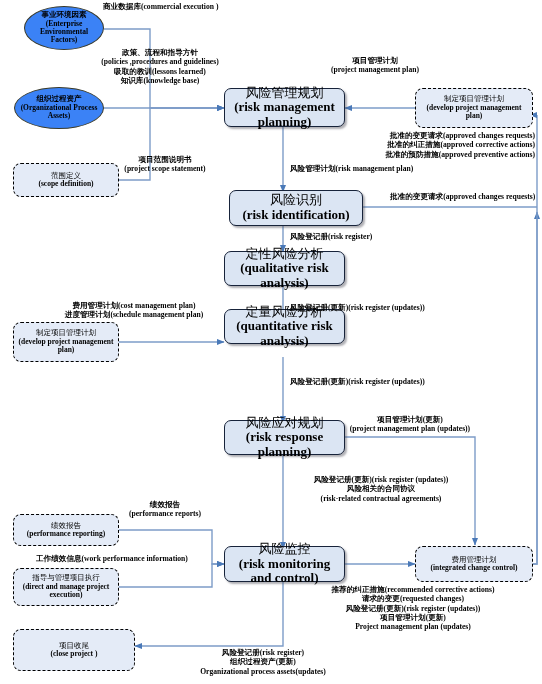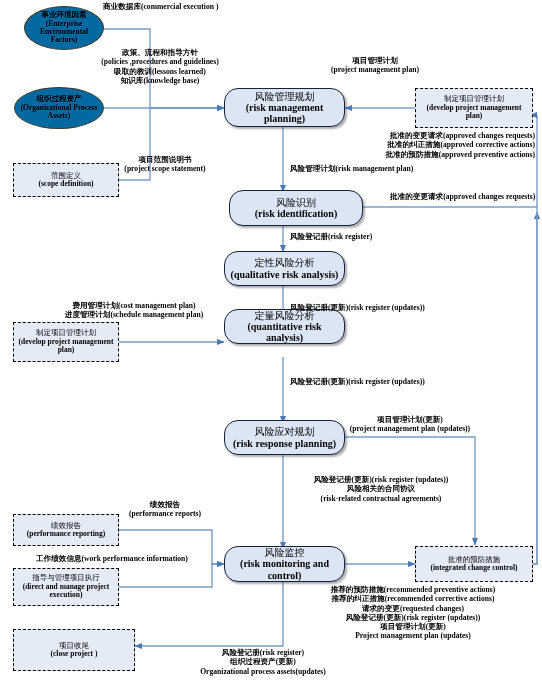--- a/index.html
+++ b/index.html
@@ -30,37 +30,38 @@
   .node {
     position: absolute;
     box-sizing: border-box;
     display: flex;
     flex-direction: column;
     align-items: center;
     justify-content: center;
     text-align: center;
     line-height: 1.12;
     color: #000;
+    border-radius: 8px;
   }
 
   .ellipse {
     border-radius: 50%;
-    background: #0369a1;
+    background: #3b82f6;
     border: 1.2px solid #3b3b2a;
     font-size: 7.5px;
     font-weight: bold;
     padding: 0 2px;
   }
 
   .rounded {
     background: #dbe5f3;
     border: 1.4px solid #17233a;
-    border-radius: 14px;
+    border-radius: 7px;
     box-shadow: 2px 2px 2px rgba(80,80,90,0.45);
-    font-size: 10px;
+    font-size: 13px;
     padding: 8px 3px;
   }
 
   .dashed {
     background: #e4ebf7;
     border: 1.6px dashed #000000;
     font-size: 7.5px;
     padding: 0 3px;
   }
 
@@ -172,21 +173,21 @@
     <span class="cn">指导与管理项目执行</span>
     <span class="en">(direct and manage project execution)</span>
   </div>
 
   <div class="node dashed" style="left:13px; top:629px; width:122px; height:42px;">
     <span class="cn">项目收尾</span>
     <span class="en">(close project )</span>
   </div>
 
   <div class="node dashed" style="left:415px; top:546px; width:118px; height:36px;">
-    <span class="cn">批准的预防措施</span>
+    <span class="cn">费用管理计划</span>
     <span class="en">(integrated change control)</span>
   </div>
 
   <div class="node rounded" style="left:224px; top:88px; width:121px; height:39px;">
     <span class="cn">风险管理规划</span>
     <span class="en">(risk management planning)</span>
   </div>
 
   <div class="node rounded" style="left:229px; top:190px; width:134px; height:36px;">
     <span class="cn">风险识别</span>
@@ -279,21 +280,20 @@
   <div class="elabel ctr" style="left:105px; top:500px; width:120px;">
     <span>绩效报告</span>
     <span>(performance reports)</span>
   </div>
 
   <div class="elabel lft" style="left:36px; top:554px;">
     <span>工作绩效信息(work performance information)</span>
   </div>
 
   <div class="elabel ctr" style="left:288px; top:585px; width:250px;">
-    <span>推荐的预防措施(recommended preventive actions)</span>
     <span>推荐的纠正措施(recommended corrective actions)</span>
     <span>请求的变更(requested changes)</span>
     <span>风险登记册(更新)(risk register (updates))</span>
     <span>项目管理计划(更新)</span>
     <span>Project management plan (updates)</span>
   </div>
 
   <div class="elabel ctr" style="left:128px; top:648px; width:270px;">
     <span>风险登记册(risk register)</span>
     <span>组织过程资产(更新)</span>

